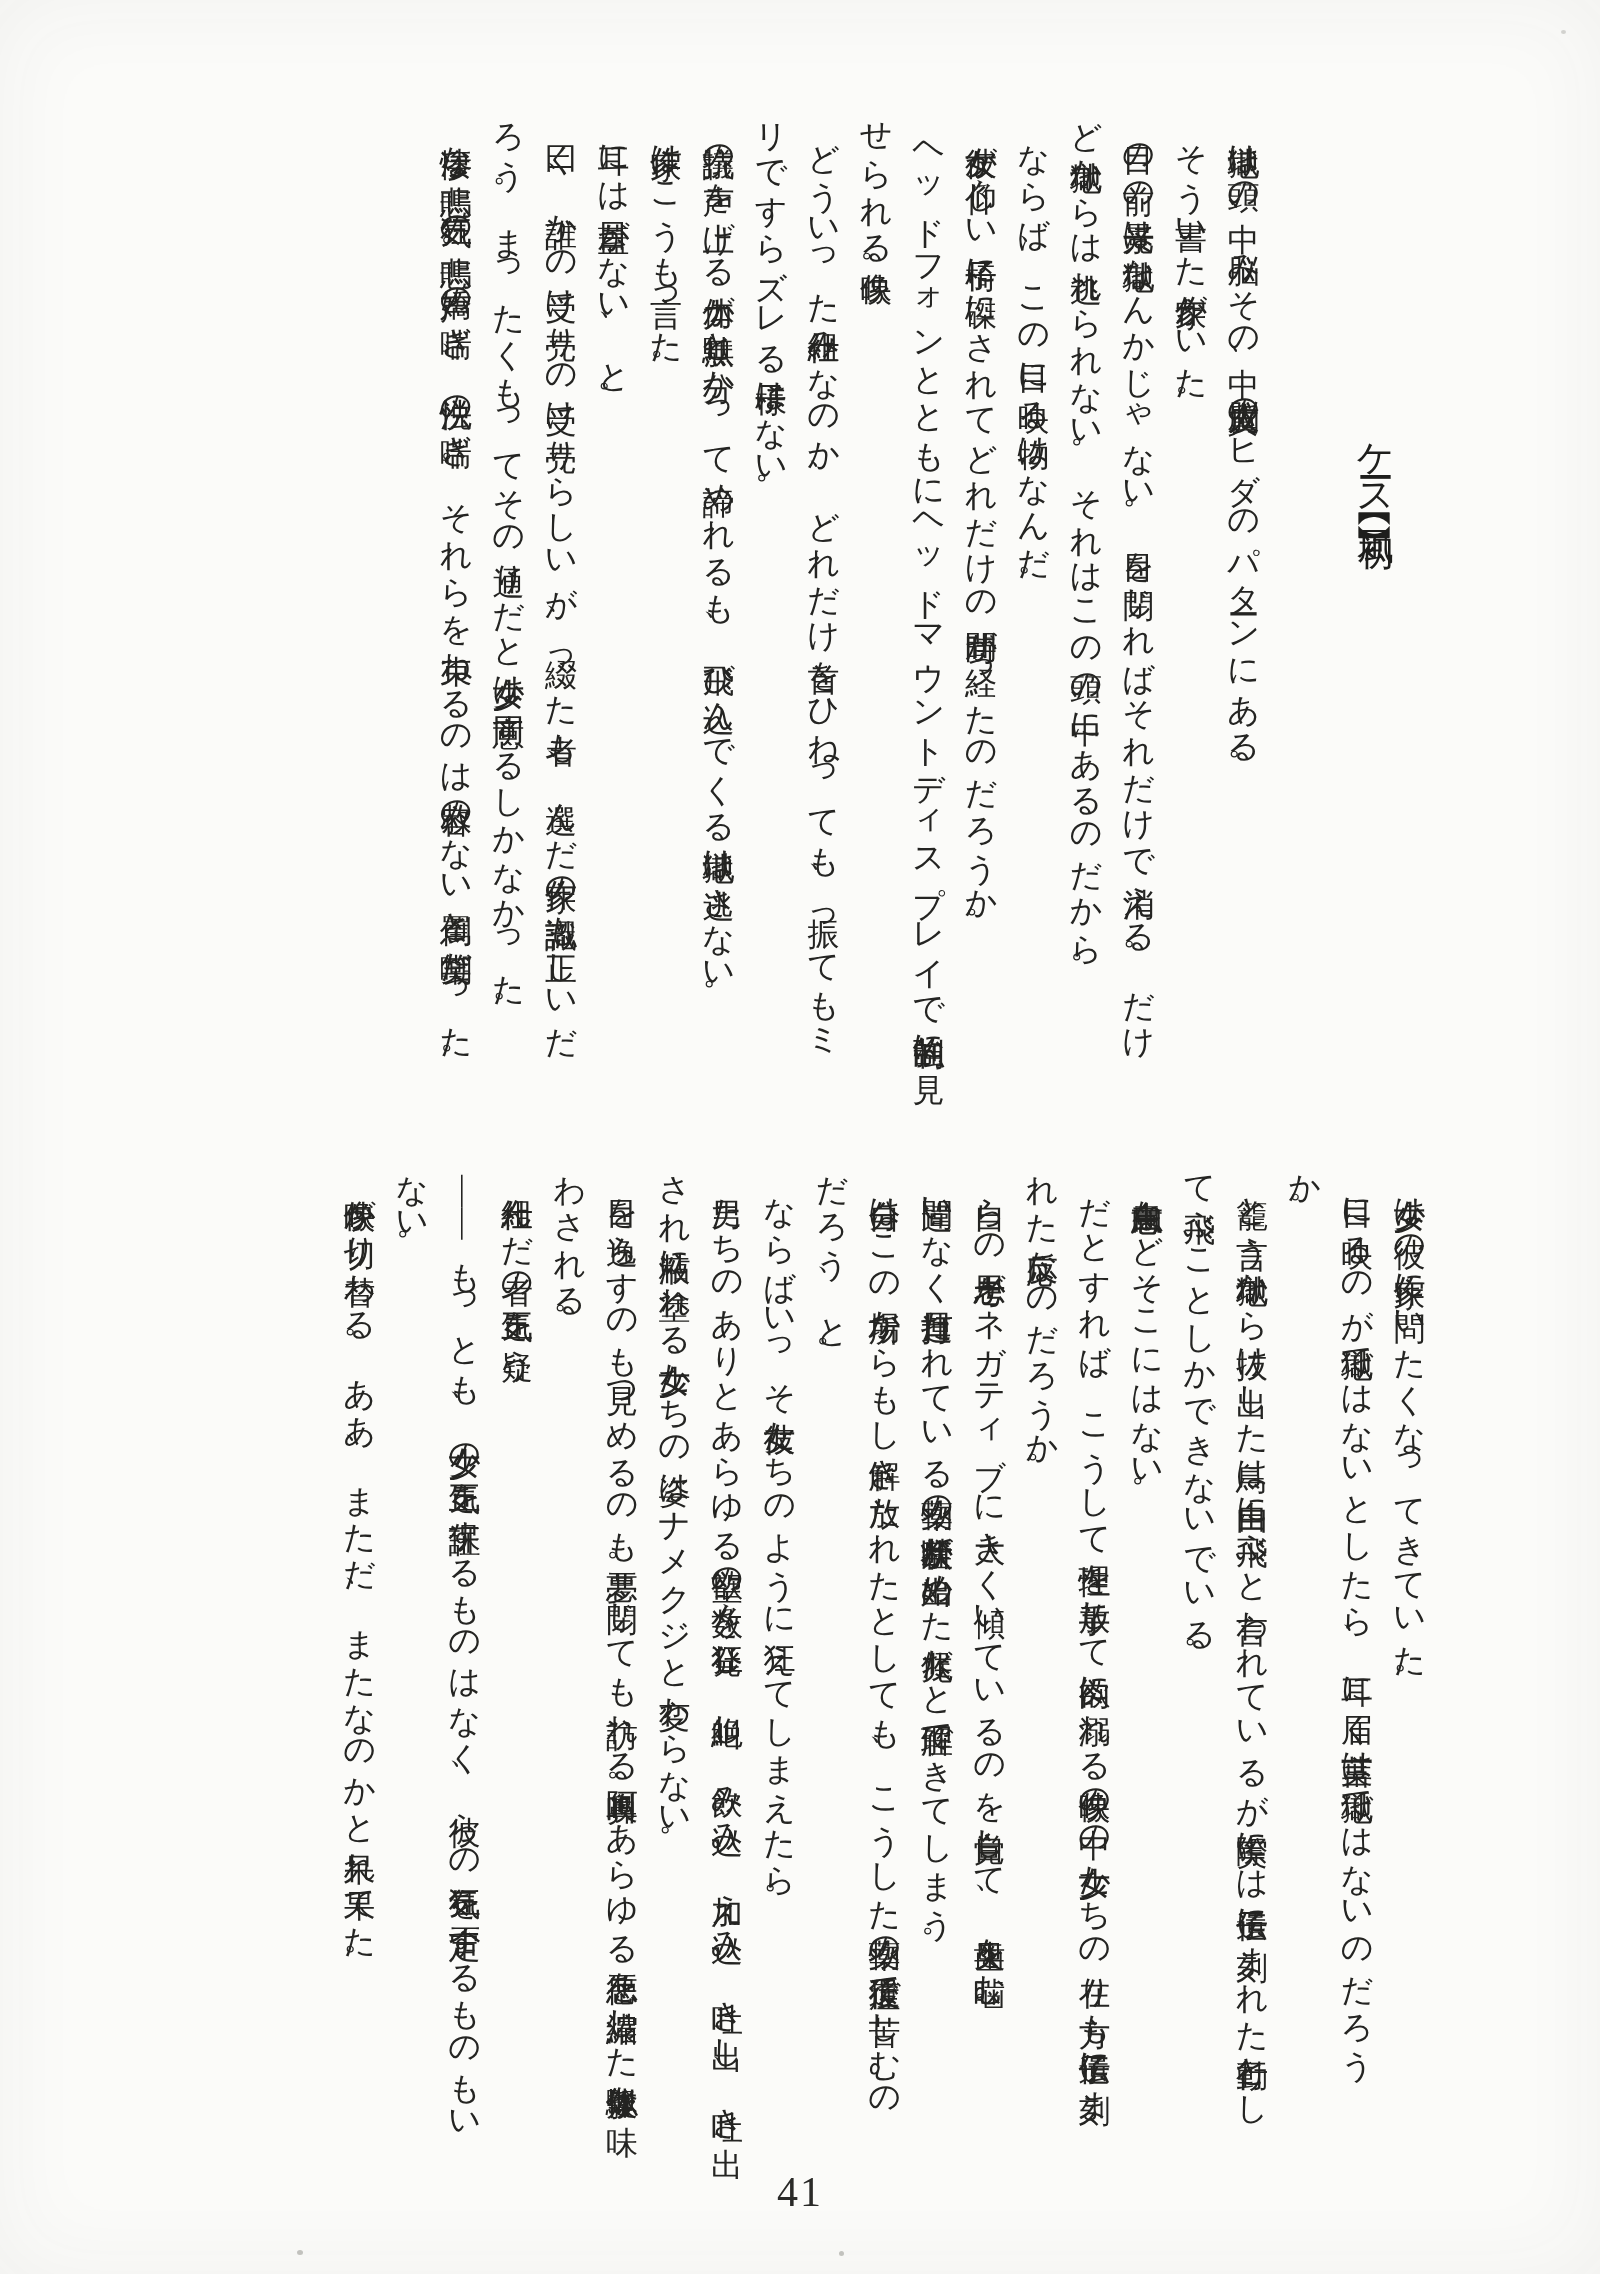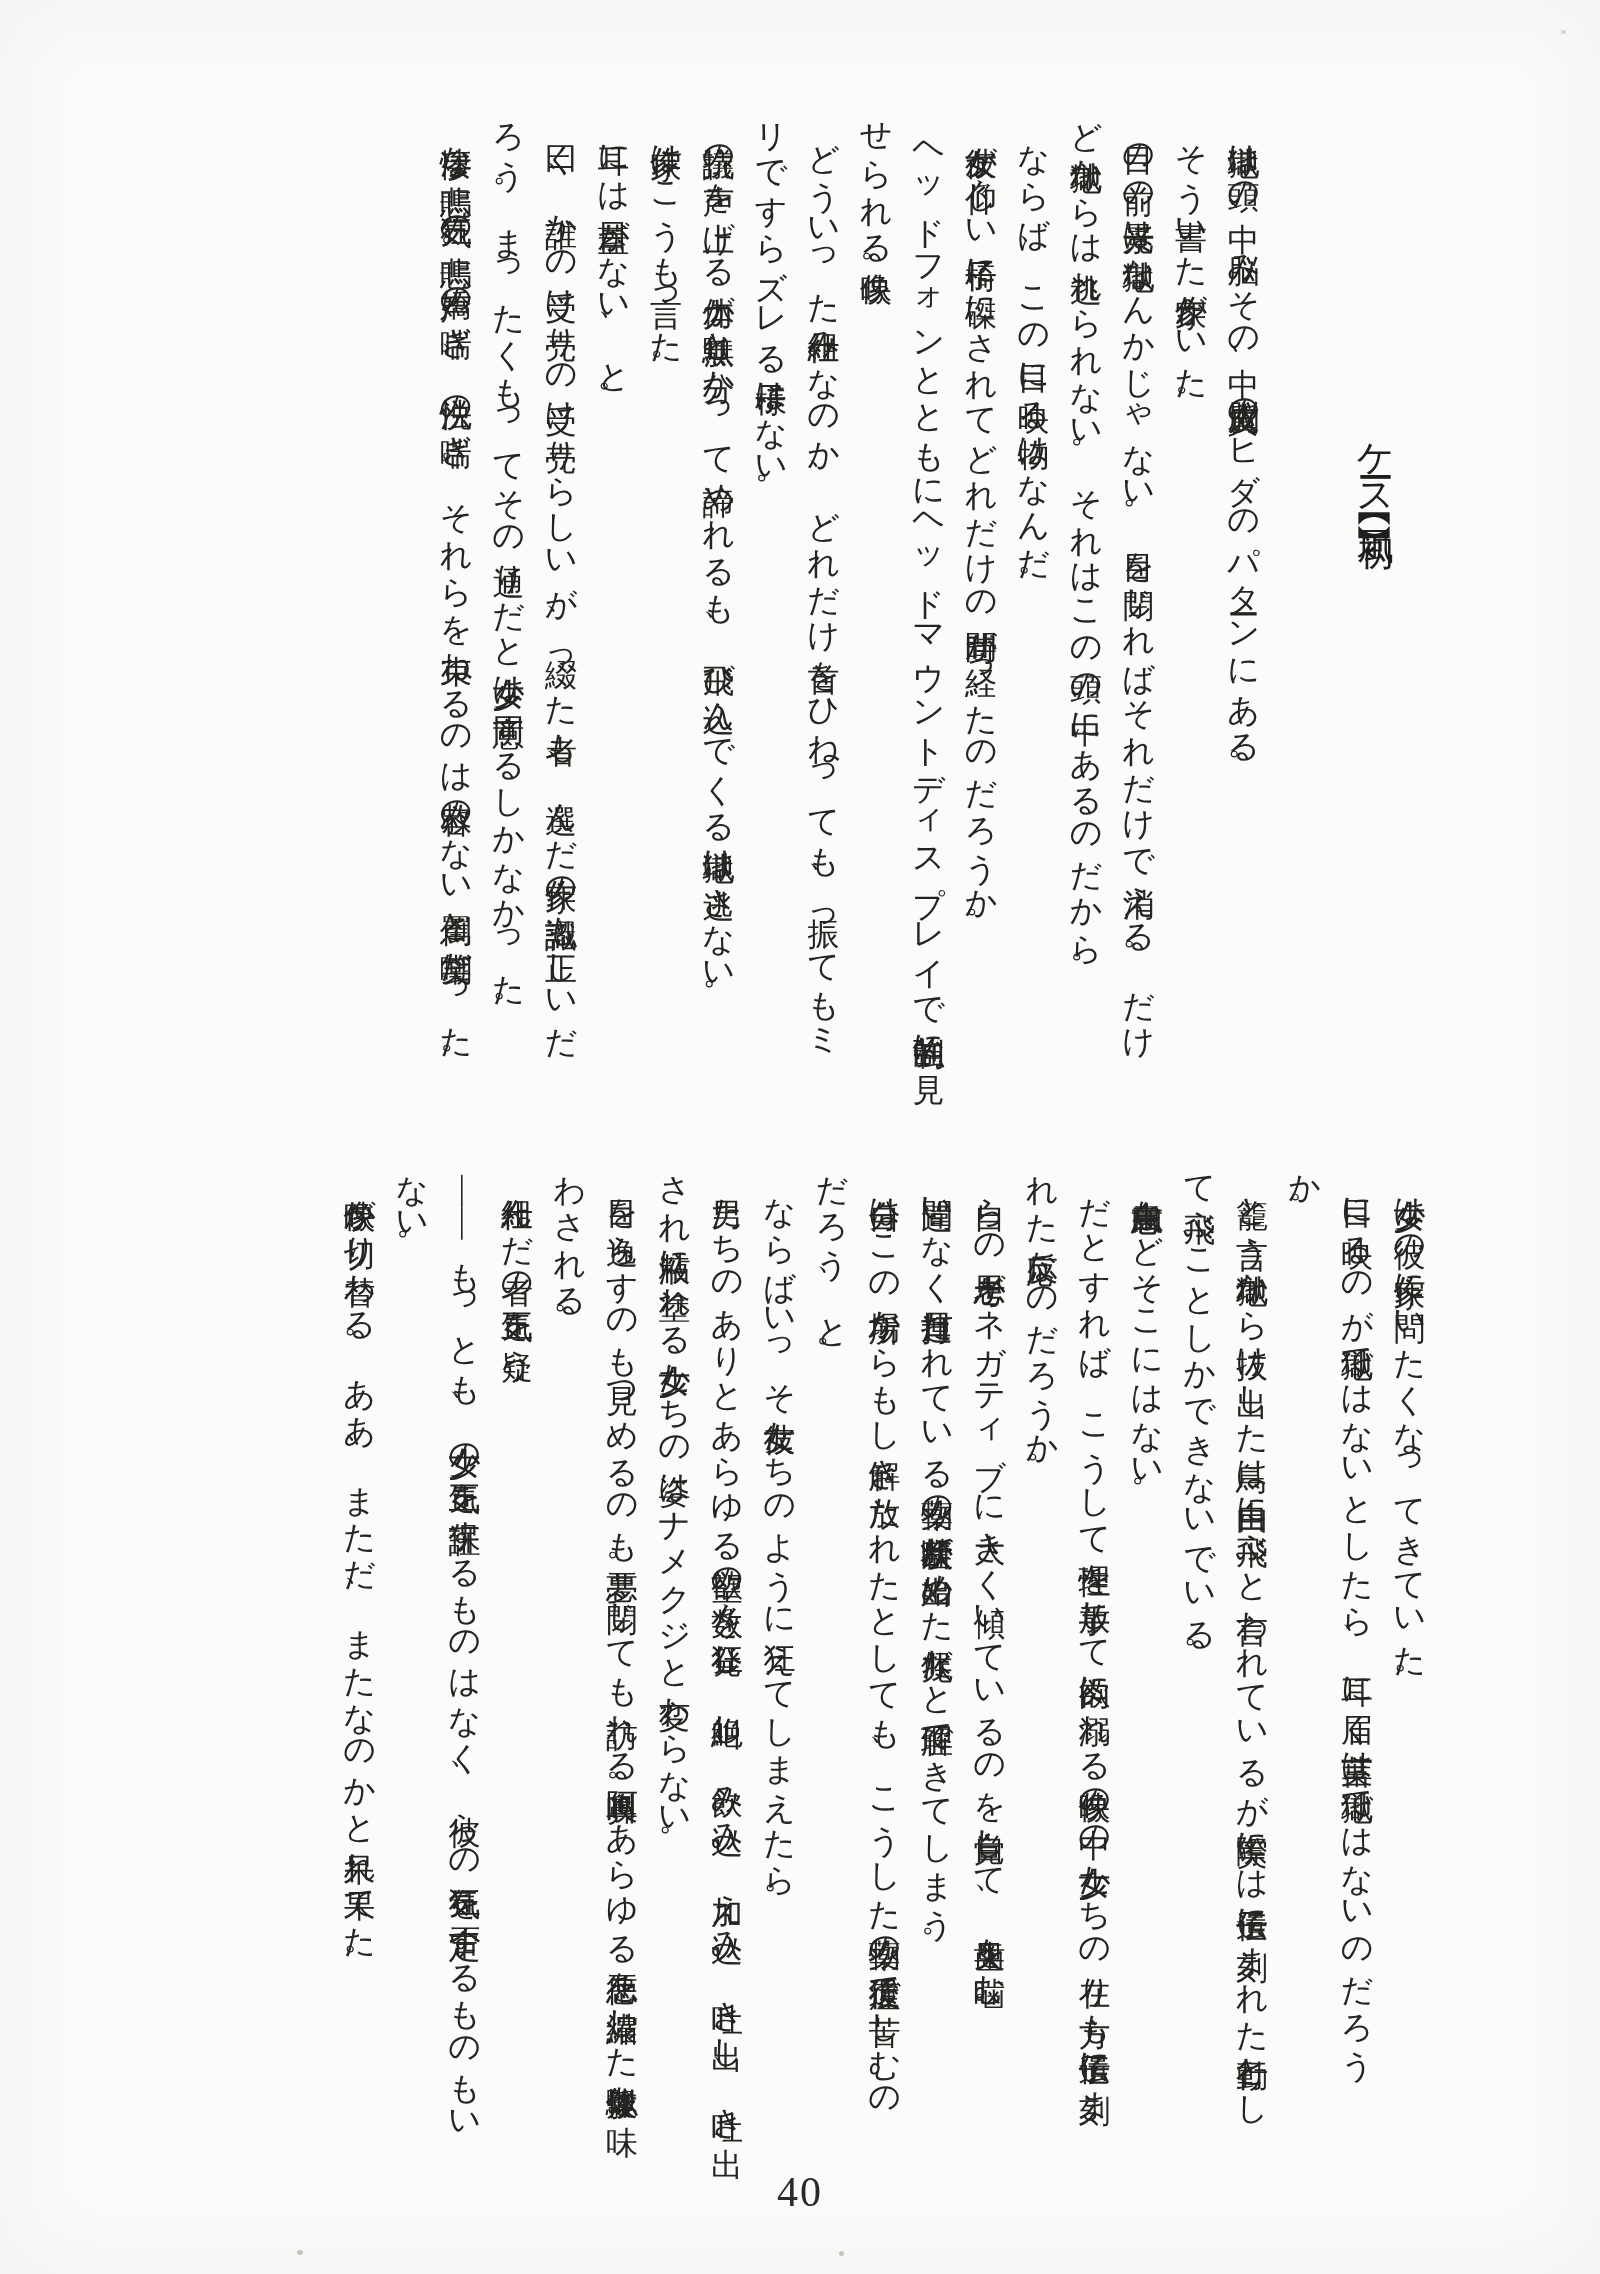--- a/index.html
+++ b/index.html
@@ -105,18 +105,18 @@
       <p>間違いなく連日打たれている薬物の禁断症状が出始めた兆候だと理解できてしまう。</p>
       <p>自分はこの場所からもし解き放たれたとしても、こうした薬物の後遺症で苦しむのだろう、と。</p>
       <p>ならばいっそ彼女たちのように狂えてしまえたら。</p>
       <p>男たちのありとあらゆる欲望の数々を発狂し、絶叫し、飲み込み、加え込み、吐き出し、吐き出され粘液に塗れる少女たちの姿はナメクジと変わらない。</p>
       <p>目を逸らすのも見つめるのも悪夢。閉じても訪れる阿鼻叫喚。あらゆる悪徳を濃縮した疑似体験を味わされる。</p>
       <p>仕組んだ者の正気を疑う。</p>
       <p>――もっとも、少女の正気を保証するものはなく、彼らの狂気を否定するものもいない。</p>
       <p>映像が切り替わる。ああ、まただ、またなのかと呆れ果てた。</p>
     </div>
 
-  <div class="page-number">40</div>
+  <div class="page-number">41</div>
 
   <div class="speck s1"></div>
   <div class="speck s2"></div>
   <div class="speck s3"></div>
 </div>
 
 </body></html>

